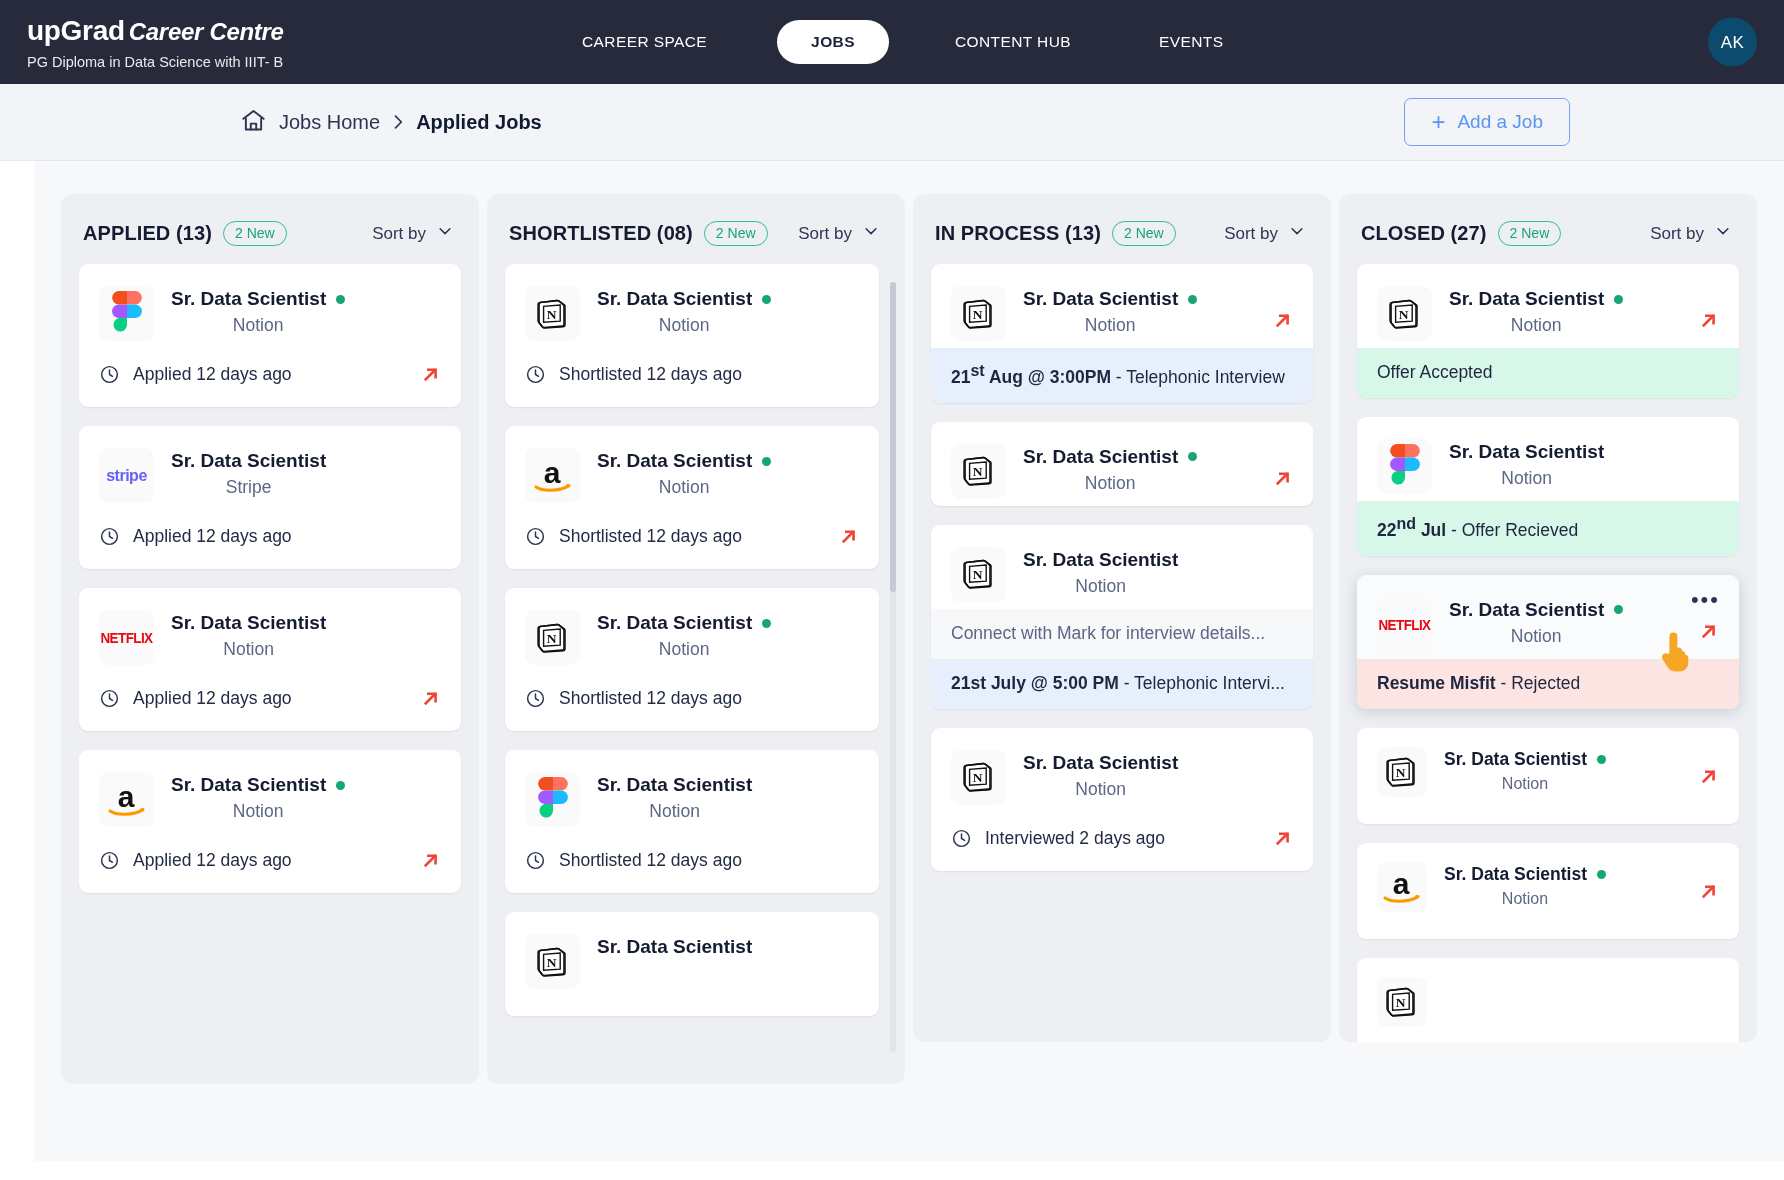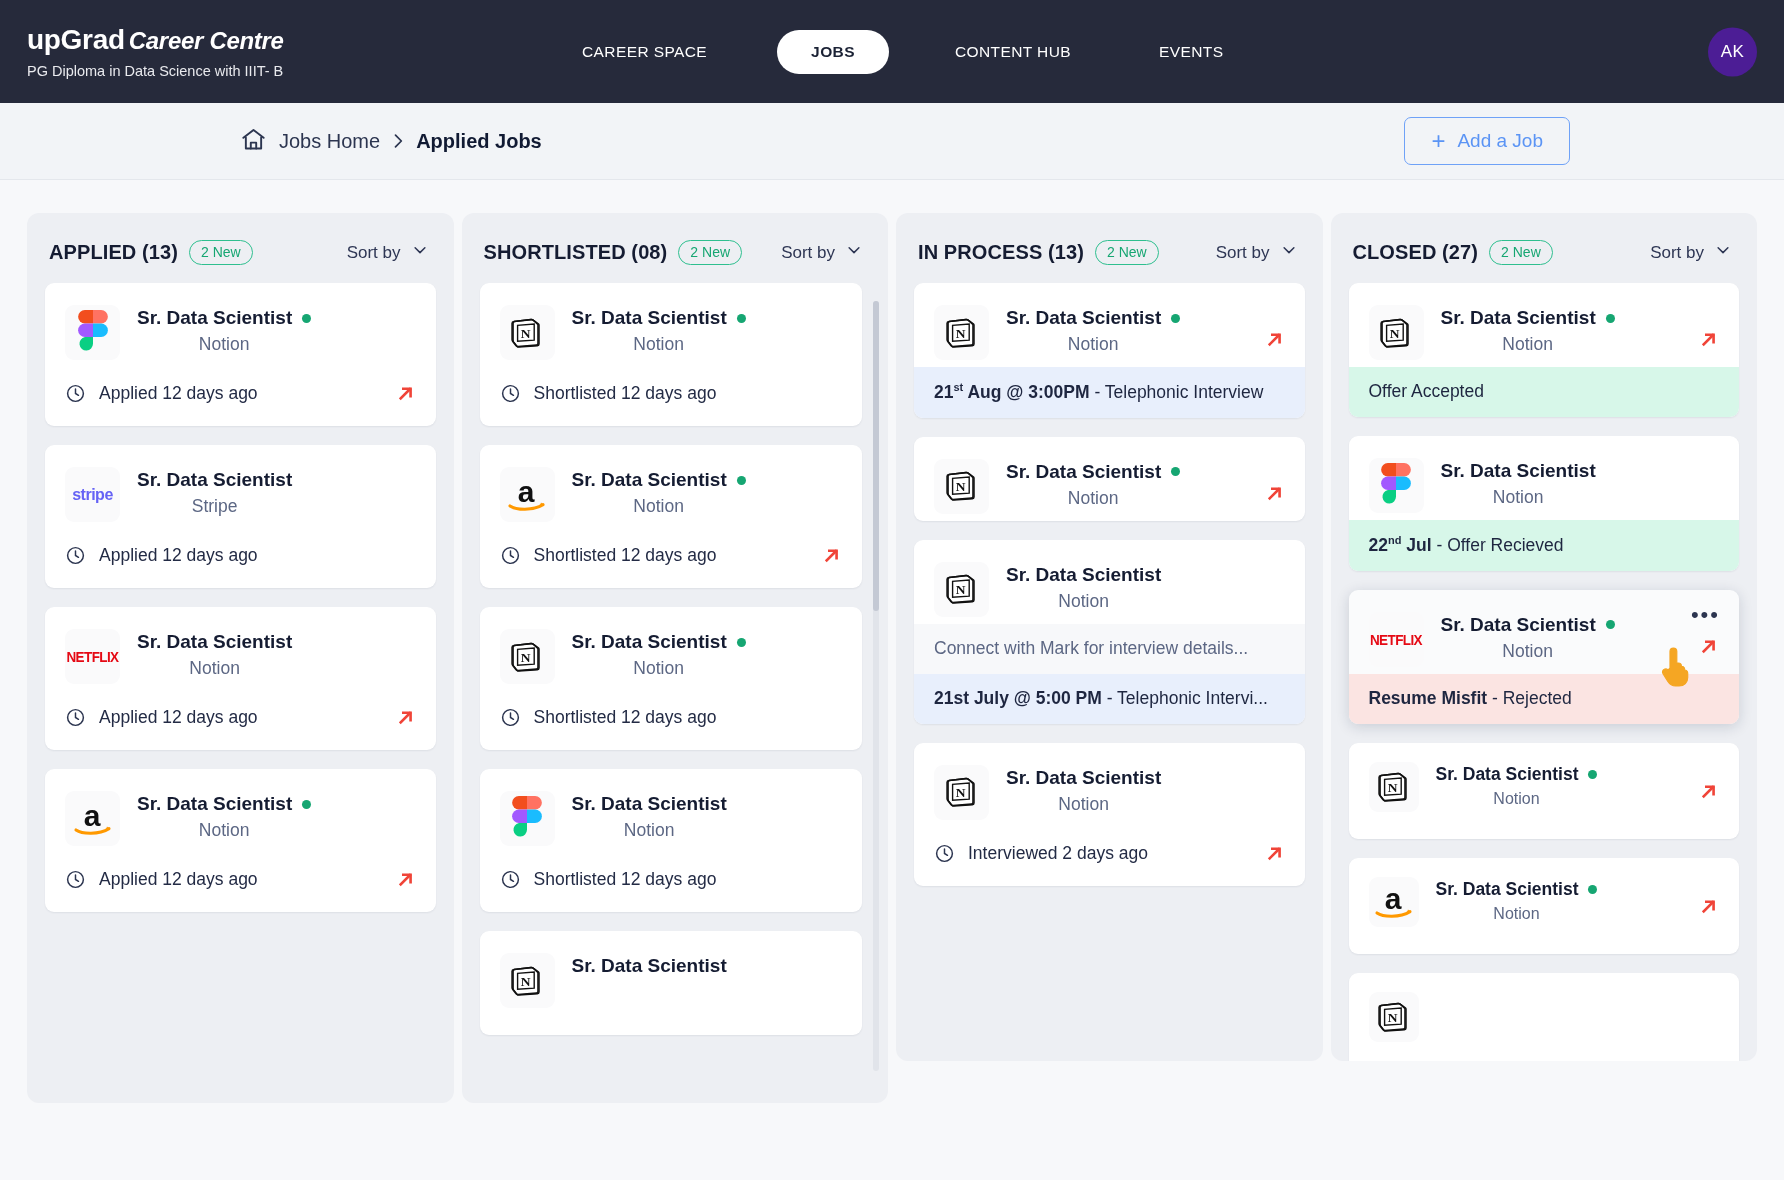--- a/index.html
+++ b/index.html
@@ -5,21 +5,21 @@
   * { box-sizing: border-box; margin: 0; padding: 0; }
   html, body {
     width: 1784px; height: 1180px;
     font-family: "Liberation Sans", sans-serif;
     background: #ffffff;
     overflow: hidden;
   }
 
   
   .topbar {
-    height: 103px;
+    height: 84px;
     background: #262A3B;
     display: flex;
     align-items: center;
     position: relative;
     padding: 0 24px;
   }
   .brand { padding-left: 3px; }
   .brand-line1 { font-size: 28px; color: #fff; letter-spacing: -0.3px; }
   .brand-line1 .bold { font-weight: 700; }
   .brand-line1 .ital { font-style: italic; font-weight: 600; font-size: 24px; margin-left: 4px; }
@@ -53,21 +53,21 @@
     padding: 13px 34px;
   }
 
   .avatar {
     position: absolute;
     right: 27px;
     top: 50%;
     transform: translateY(-50%);
     width: 49px; height: 49px;
     border-radius: 50%;
-    background: #4c1d95;
+    background: #0c4a6e;
     color: #fff;
     display: flex; align-items: center; justify-content: center;
     font-size: 17px;
     letter-spacing: 0.5px;
     cursor: pointer;
   }
 
   
   .crumbbar {
     height: 77px;
@@ -106,20 +106,21 @@
   }
   .addjob .plus { font-size: 24px; line-height: 1; font-weight: 400; }
 
   
   .board {
     background: #F7F8FA;
     height: 1000px;
     display: flex;
     gap: 8px;
     padding: 33px 27px 0 27px;
+    margin-left: 34px;
   }
   .column {
     flex: 1 1 0;
     background: #EDEFF3;
     border-radius: 12px;
     padding: 0 0 0 0;
     position: relative;
     overflow: hidden;
   }
   .column.tall { height: 890px; }
@@ -242,21 +243,21 @@
     font-size: 17.5px;
     color: #1E2640;
     white-space: nowrap;
     overflow: hidden;
   }
   .band.blue { background: #E8EFFC; }
   .band.green { background: #D7F7E9; }
   .band.red { background: #FBE4E2; }
   .band.note { background: #F7F8FA; color: #5C6784; }
   .band b { font-weight: 700; }
-  .band sup { font-size: 11px; }
+  .band sup { font-size: 16px; }
 
   .dots-menu {
     position: absolute;
     right: 19px;
     top: 14px;
     color: #2C3550;
     font-size: 22px;
     letter-spacing: 2px;
     line-height: 1;
     cursor: pointer;

